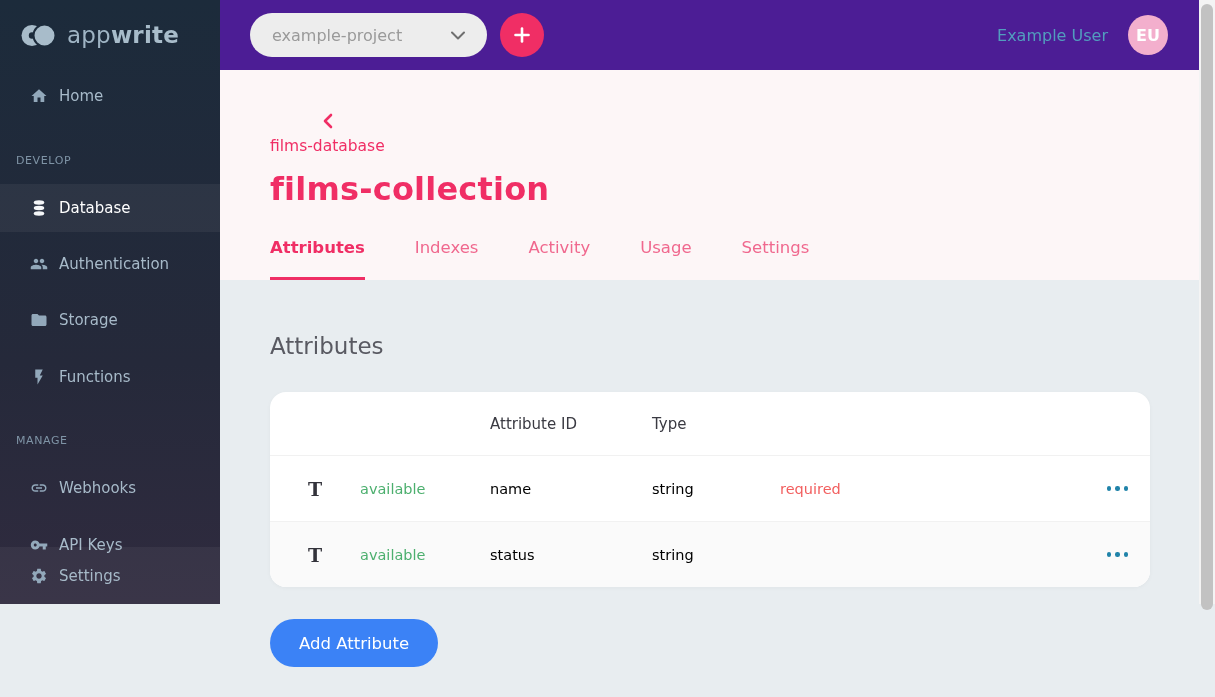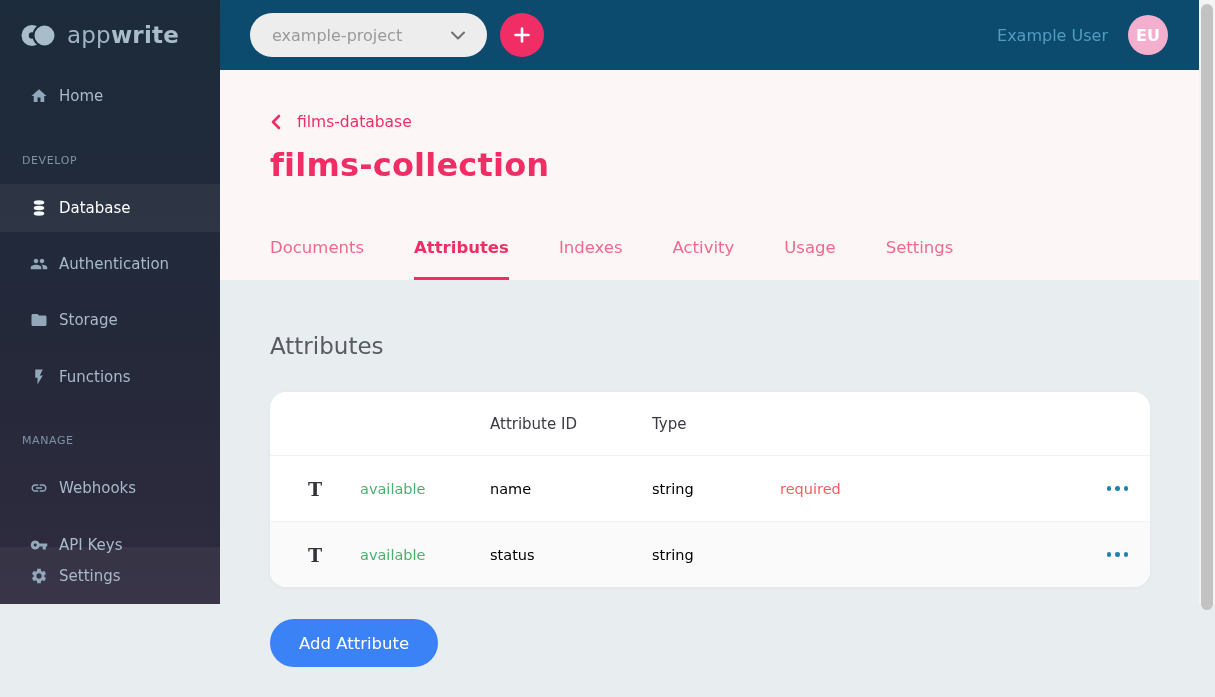--- a/index.html
+++ b/index.html
@@ -21,37 +21,37 @@
   .logo-text b { font-weight: 700; color: #a8bcca; }
   .side-item {
     height: 48px; display: flex; align-items: center; padding-left: 30px;
     cursor: pointer; color: #a7bac9; font-size: 15px; text-decoration: none;
   }
   .side-item .s-icon { width: 18px; height: 18px; margin-right: 11px; display: inline-flex; color: #92a8ba; }
   .side-item .s-icon svg { width: 18px; height: 18px; fill: currentColor; }
   .side-item.active { background: rgba(255,255,255,0.055); color: #ffffff; text-align: center; }
   .side-item.active .s-icon { color: #f4f6f8; }
   .section-label {
-    padding-left: 22px; font-size: 11px; letter-spacing: 0.6px;
+    padding-left: 16px; font-size: 11px; letter-spacing: 0.6px;
     color: #7f94a6; line-height: 14px;
   }
   .mt2 { margin-top: 2px; } .mt8 { margin-top: 8px; } .mt9 { margin-top: 9px; }
   .mt16 { margin-top: 16px; } .mt33 { margin-top: 33px; } .mt34 { margin-top: 34px; }
   .sidebar-footer {
     position: absolute; left: 0; bottom: 0; width: 100%; height: 57px;
     background: rgba(255,255,255,0.05); display: flex; align-items: center;
   }
   .sidebar-footer .side-item { height: 57px; width: 100%; }
 
   
   .main { flex: 1 1 auto; display: flex; flex-direction: column; height: 100%; }
 
   
   .topbar {
-    height: 70px; flex: 0 0 70px; background: #0c4a6e;
+    height: 70px; flex: 0 0 70px; background: #4c1d95;
     display: flex; align-items: center; padding: 0 47px 0 30px;
   }
   .project-pill {
     width: 237px; height: 44px; border: none; border-radius: 22px;
     background: #ededed; display: inline-flex; align-items: center;
     justify-content: space-between; padding: 0 22px; cursor: pointer;
     font-family: inherit;
   }
   .project-pill .pill-text { font-size: 16px; color: #9a9a9a; }
   .add-project {
@@ -65,23 +65,24 @@
     background: #f3afcd; color: #ffffff; font-weight: 700; font-size: 16px;
     display: flex; align-items: center; justify-content: center; cursor: pointer;
   }
 
   
   .page-head {
     height: 210px; flex: 0 0 210px; background: #fdf6f7;
     display: flex; flex-direction: column; padding: 0 0 0 50px;
   }
   .breadcrumb {
-    margin-top: 43px; display: inline-flex; align-items: center; gap: 16px;
+    margin-top: 43px; display: inline-flex; align-items: center; gap: 8px;
     color: #f02e65; font-size: 15.5px; text-decoration: none; cursor: pointer;
     align-self: flex-start;
+    flex-direction: column;
   }
   .page-title { margin-top: 15px; font-size: 32px; font-weight: 700; color: #f02e65; letter-spacing: 0.2px; }
   .tabs { margin-top: auto; display: flex; gap: 50px; }
   .tab {
     display: inline-block; padding-bottom: 20px; font-size: 16.5px;
     color: #f0688e; text-decoration: none; cursor: pointer;
     border-bottom: 3px solid transparent;
   }
   .tab.active { color: #f02e65; font-weight: 700; border-bottom-color: #f02e65; }
 
@@ -243,21 +244,20 @@
       <a class="breadcrumb">
         <span style="display:inline-flex;">
           <svg width="11" height="16" viewBox="0 0 11 16" fill="none">
               <polyline points="9,2 3,8 9,14" stroke="#f02e65" stroke-width="2.6" stroke-linecap="round" stroke-linejoin="round"></polyline>
             </svg>
         </span>
         <span>films-database</span>
       </a>
       <h1 class="page-title">films-collection</h1>
       <nav class="tabs">
-        <a class="tab">Documents</a>
         <a class="tab active">Attributes</a>
         <a class="tab">Indexes</a>
         <a class="tab">Activity</a>
         <a class="tab">Usage</a>
         <a class="tab">Settings</a>
       </nav>
     </section>
 
     <section class="content">
       <h2 class="section-heading">Attributes</h2>

